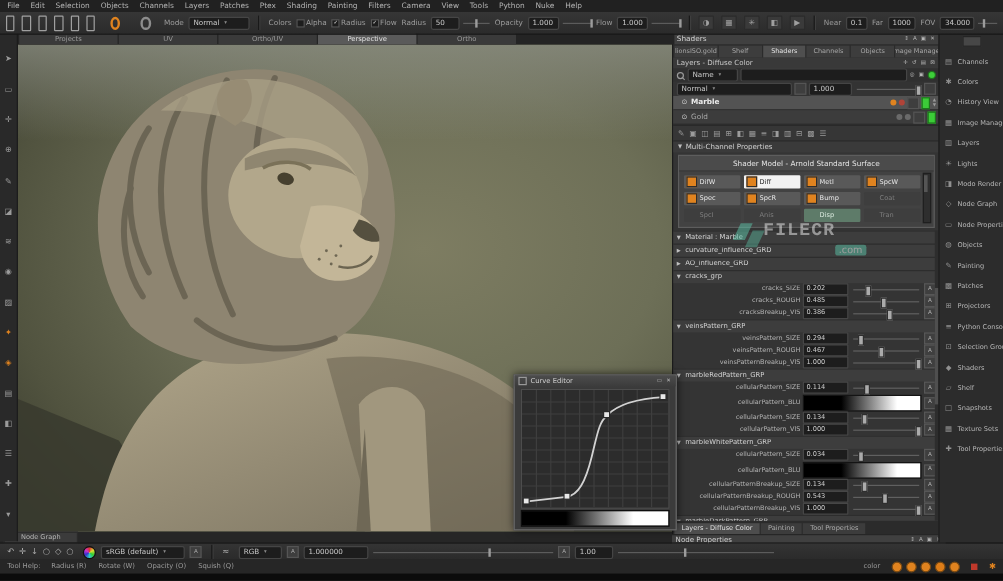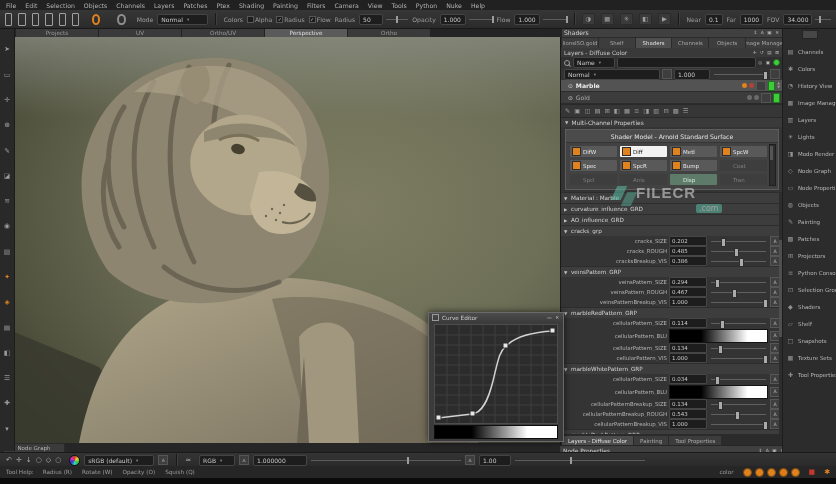--- a/index.html
+++ b/index.html
@@ -127,21 +127,21 @@
   .nicon{color:#ababab;font-size:7px;margin-right:4px}
   .cwheel{width:9px;height:9px;border-radius:50%;border:1px solid #101010;
           background:conic-gradient(#d33,#dd3,#3c3,#3cc,#33c,#c3c,#d33)}
   .statusbar{position:absolute;left:0;top:466px;right:0;height:12px;background:#262626;display:flex;align-items:center;
              gap:9px;padding:0 6px;font-size:5.7px;color:#9a9a9a;z-index:5}
   .dotsw{width:7px;height:7px;border-radius:50%;border:1px solid #7a4a12;display:inline-block}
   .blackbar{position:absolute;left:0;top:478px;right:0;height:6px;background:#0b0b0b;z-index:5}
   
   .watermark{position:absolute;left:610px;top:180px;width:130px;height:42px;opacity:.5;z-index:7;pointer-events:none}
   .wm-bar{position:absolute;width:10px;height:14px;background:#5cc6aa;transform:skewX(-25deg)}
-  .wm-title{position:absolute;left:26px;top:4px;font-size:15px;font-weight:bold;color:#f2f2f2;letter-spacing:1px;font-family:Liberation Sans, sans-serif}
+  .wm-title{position:absolute;left:26px;top:4px;font-size:15px;font-weight:bold;color:#f2f2f2;letter-spacing:1px;font-family:Liberation Mono, monospace}
   .wm-dom{position:absolute;left:86px;top:24px;font-size:8px;color:#fff;background:#5cc6aa;padding:0 3px;border-radius:2px}
 </style>
 </head>
 <body>
 
 <div id="app">
 
   <div class="menubar">
 
   <span class="mitem">File</span>

